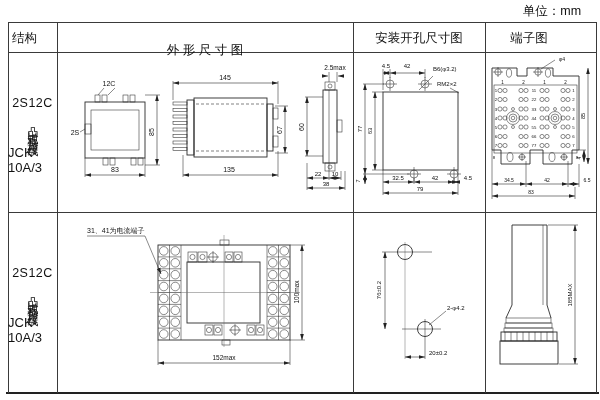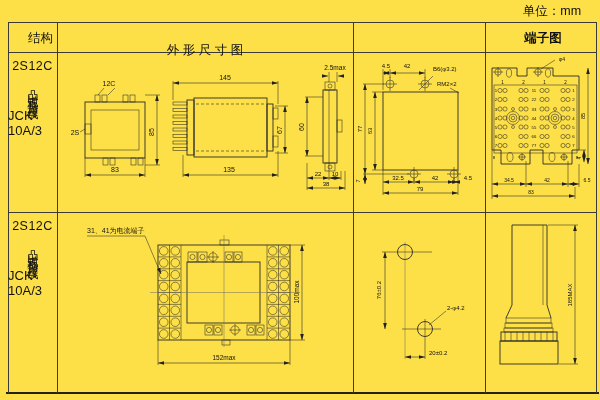--- a/index.html
+++ b/index.html
@@ -1,24 +1,24 @@
 <!DOCTYPE html>
 <html><head>
 <meta charset="utf-8">
 <style>
   html,body{margin:0;padding:0;background:#e8e8e8;}
-  #page{position:relative;width:600px;height:400px;background:#fde047;overflow:hidden;
+  #page{position:relative;width:600px;height:400px;background:#ffffff;overflow:hidden;
         font-family:"Liberation Sans","DejaVu Sans",sans-serif;color:#111;}
   .hline{position:absolute;height:1px;background:#3a3a3a;}
   .vline{position:absolute;width:1px;background:#3a3a3a;}
   .hdr{position:absolute;top:28px;height:20px;display:flex;align-items:center;justify-content:center;
        font-size:12.5px;color:#111;}
   .unit{position:absolute;left:512px;top:3px;width:80px;font-size:12.5px;text-align:center;}
   .structcell{position:absolute;left:8px;width:49px;display:flex;flex-direction:column;
-              align-items:center;justify-content:flex-start;}
+              align-items:center;justify-content:center;}
   .model{font-size:12.5px;margin-top:7px;letter-spacing:0.5px;}
   .vtext{writing-mode:vertical-lr;text-orientation:upright;font-size:11px;letter-spacing:3px;
          margin-top:8px;flex-grow:0;}
   .code{font-size:13px;margin-top:6px;}
   svg{position:absolute;}
   svg text{font-family:"Liberation Sans","DejaVu Sans",sans-serif;fill:#111;}
   .o{fill:none;stroke:#2b2b2b;stroke-width:0.9;}
   .t{fill:none;stroke:#2b2b2b;stroke-width:0.55;}
   .d{fill:none;stroke:#2b2b2b;stroke-width:0.6;marker-start:url(#arr);marker-end:url(#arr);}
   .dd{fill:none;stroke:#2b2b2b;stroke-width:0.6;stroke-dasharray:3 2;}
@@ -42,23 +42,24 @@
   <div class="hline" style="left:8px;top:22px;width:589px;"></div>
   <div class="hline" style="left:8px;top:52px;width:589px;"></div>
   <div class="hline" style="left:8px;top:212px;width:589px;"></div>
   <div class="hline" style="left:6px;top:392px;width:593px;height:2px;background:#222;"></div>
   <div class="vline" style="left:8px;top:22px;height:371px;"></div>
   <div class="vline" style="left:596px;top:22px;height:371px;"></div>
   <div class="vline" style="left:57px;top:22px;height:371px;"></div>
   <div class="vline" style="left:353px;top:22px;height:371px;"></div>
   <div class="vline" style="left:485px;top:22px;height:371px;"></div>
 
-  <div class="hdr" style="left:16px;width:49px;">结构</div>
+  <div class="hdr" style="left:0;width:49px;">结构</div>
   <div class="hdr" style="left:57px;width:296px;margin-top:12px;">外 形 尺 寸 图</div>
-  <div class="hdr" style="left:499px;width:88px;font-weight:bold;">端子图</div>
+  <div class="hdr" style="left:353px;width:132px;">安装开孔尺寸图</div>
+  <div class="hdr" style="left:485px;width:88px;">端子图</div>
 
   <div class="structcell" style="top:52px;height:160px;">
     <div class="model">2S12C</div>
     <div class="vtext">凸出式板后接线</div>
     <div class="code">JCK-10A/3</div>
   </div>
 
   <div class="structcell" style="top:212px;height:180px;">
     <div class="model">2S12C</div>
     <div class="vtext">凸出式板前接线</div>

